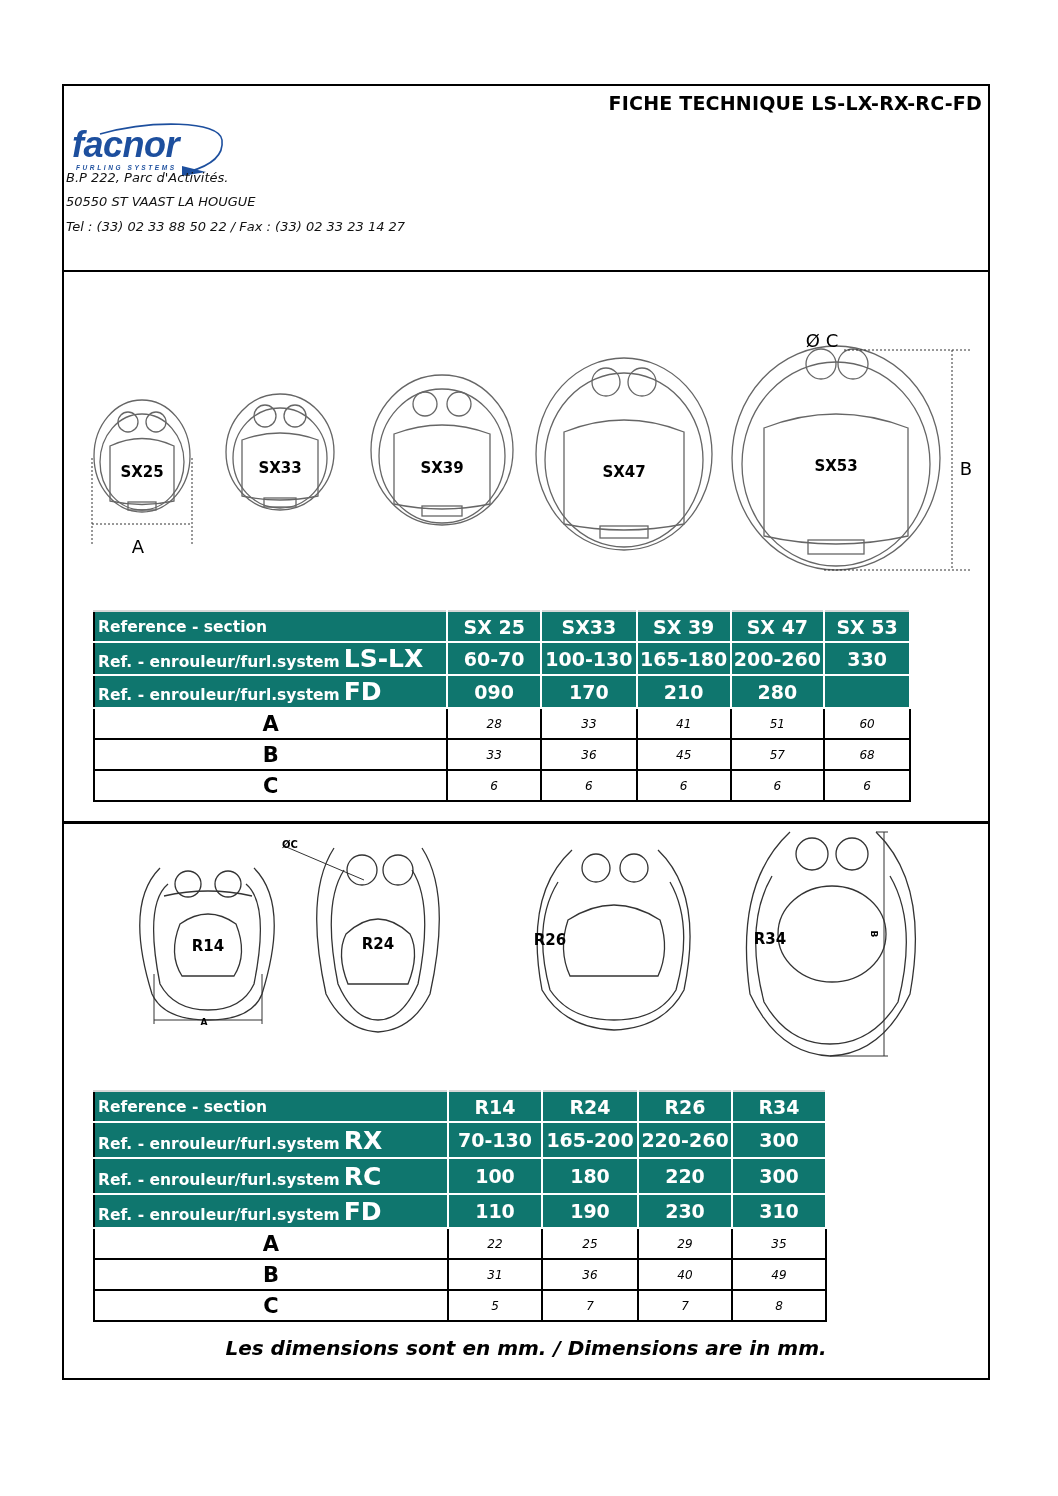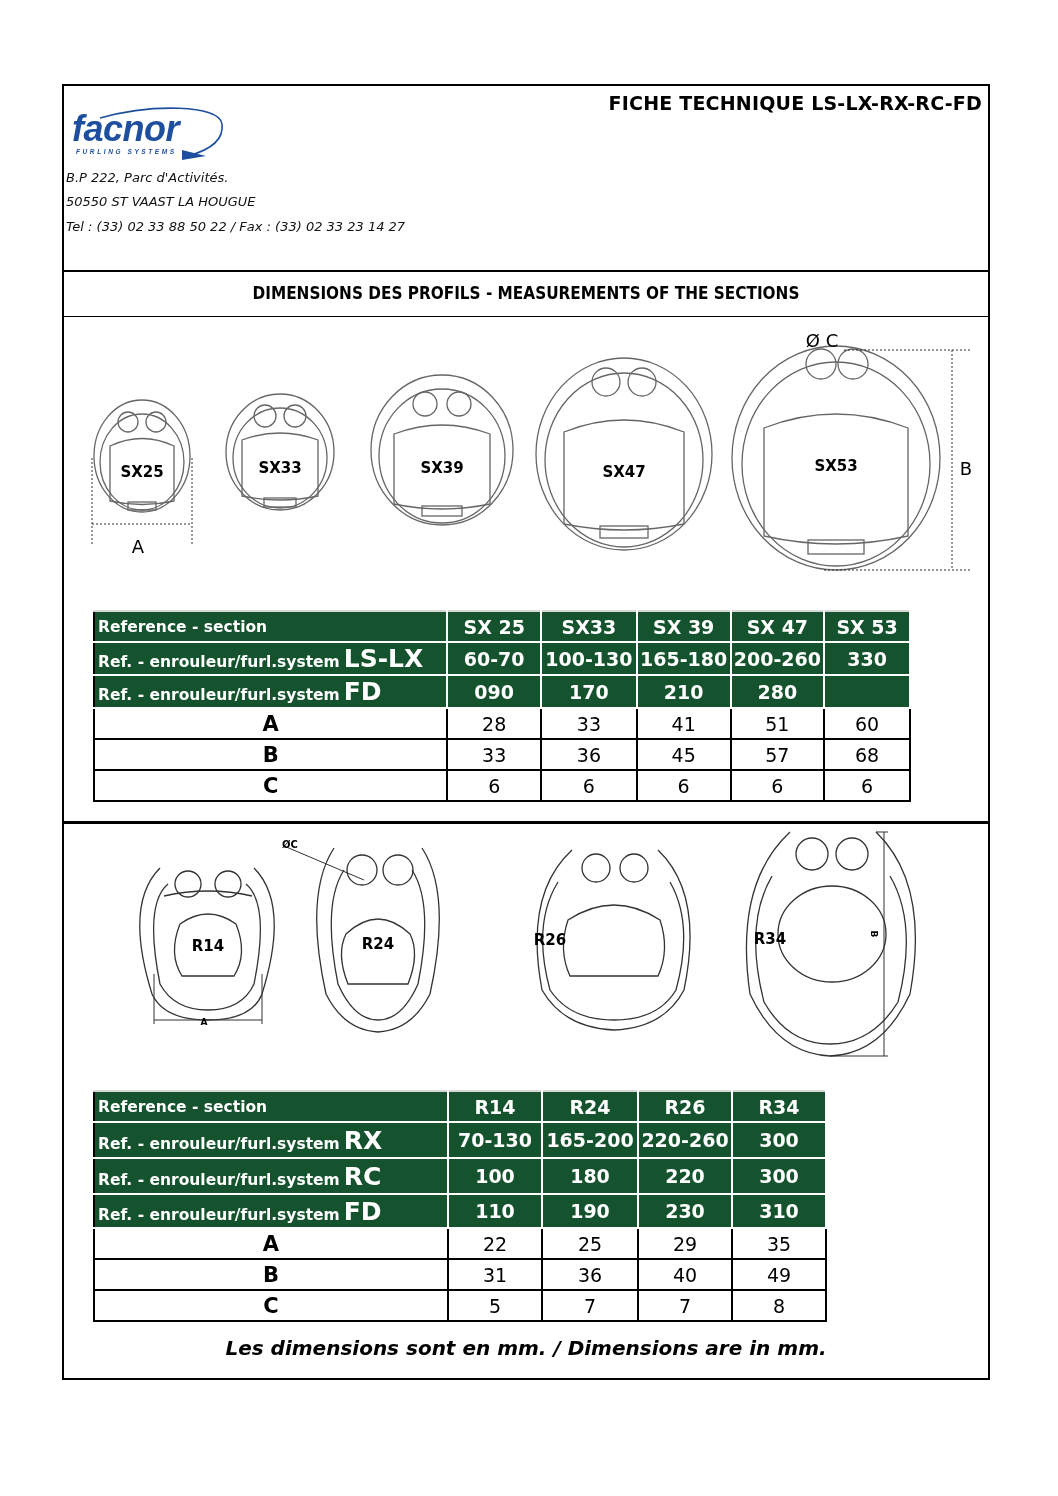--- a/index.html
+++ b/index.html
@@ -1,35 +1,35 @@
 <!DOCTYPE html>
 <html><head>
 <meta charset="utf-8">
 <style>
   html, body { margin: 0; padding: 0; background: #ffffff; }
   body { width: 1058px; height: 1496px; position: relative; font-family: "DejaVu Sans", sans-serif; color: #000; }
   .page-frame { position: absolute; left: 62px; top: 84px; width: 928px; height: 1296px; border: 2px solid #000; box-sizing: border-box; }
   .header { position: absolute; left: 0; top: 0; width: 100%; height: 184px; border-bottom: 2px solid #000; }
   .doc-title { position: absolute; right: 6px; top: 6px; font-weight: bold; font-size: 19px; letter-spacing: 0.2px; font-family: "DejaVu Sans", sans-serif; }
-  .logo { position: absolute; left: 6px; top: 20px; width: 160px; height: 56px; }
+  .logo { position: absolute; left: 6px; top: 36px; width: 160px; height: 56px; }
   .logo-word { position: absolute; left: 2px; top: 2px; font-family: "Liberation Sans", sans-serif; font-style: italic; font-weight: bold; font-size: 36px; color: #1d4f9e; letter-spacing: -0.5px; }
   .logo-sub { position: absolute; left: 6px; top: 42px; font-family: "Liberation Sans", sans-serif; font-style: italic; font-weight: bold; font-size: 6.5px; color: #1d4f9e; letter-spacing: 2.6px; }
   .logo svg { position: absolute; left: 0; top: 0; }
   .address { position: absolute; left: 2px; top: 80px; font-family: "DejaVu Sans", sans-serif; font-style: italic; font-size: 13px; line-height: 24.3px; color: #111; }
   .section-title-bar { position: absolute; left: 0; top: 184px; width: 100%; height: 46px; border-bottom: 1px solid #000; display: flex; align-items: center; justify-content: center; font-weight: bold; font-size: 17px; font-family: "DejaVu Sans Condensed", "DejaVu Sans", sans-serif; }
   .section1 { position: absolute; left: 0; top: 230px; width: 100%; height: 505px; border-bottom: 3px solid #000; }
   .section2 { position: absolute; left: 0; top: 738px; width: 100%; height: 556px; }
   .profile-label { position: absolute; font-weight: bold; font-size: 15px; transform: translate(-50%, -50%); white-space: nowrap; }
   .dim-label { position: absolute; font-size: 18px; transform: translate(-50%, -50%); }
   table.spec { position: absolute; border-collapse: collapse; }
   table.spec td { height: 29px; padding: 0; text-align: center; font-size: 19px; border: 2px solid #000; }
-  table.spec tr.dark td { background: #14532d; color: #fff; font-weight: bold; border-color: #fff; border-top: 2px solid #d8d8d8; border-left: 2px solid #d8d8d8; }
+  table.spec tr.dark td { background: #0f766e; color: #fff; font-weight: bold; border-color: #fff; border-top: 2px solid #d8d8d8; border-left: 2px solid #d8d8d8; }
   table.spec tr.dark td.lbl { text-align: left; font-size: 15.5px; padding-left: 3px; border-left: 2px solid #000; }
   table.spec tr.dark td.lbl .big { font-size: 25px; font-weight: bold; margin-left: 4px; }
-  table.spec tr.light td { background: #fff; color: #000; font-size: 19px; border-color: #000; }
+  table.spec tr.light td { background: #fff; color: #000; font-style: italic; font-size: 12px; border-color: #000; }
   table.spec tr.light td.lbl { font-style: normal; font-weight: bold; font-size: 21px; }
   .footer-note { position: absolute; left: 0; width: 100%; top: 512px; text-align: center; font-weight: bold; font-style: italic; font-size: 20px; }
 </style>
 </head>
 <body>
 
 <div class="page-frame">
 
   <div class="header">
     <div class="doc-title">FICHE TECHNIQUE LS-LX-RX-RC-FD</div>
@@ -41,21 +41,20 @@
       <span class="logo-word">facnor</span>
       <span class="logo-sub">FURLING SYSTEMS</span>
     </div>
     <div class="address">
       <div>B.P 222, Parc d'Activités.</div>
       <div>50550 ST VAAST LA HOUGUE</div>
       <div>Tel : (33) 02 33 88 50 22 / Fax : (33) 02 33 23 14 27</div>
     </div>
   </div>
 
-  <div class="section-title-bar">DIMENSIONS DES PROFILS - MEASUREMENTS OF THE SECTIONS</div>
 
   <div class="section1">
     <svg width="926" height="270" style="position:absolute;left:0;top:0">
       <g fill="none" stroke="#666" stroke-width="1.3">
 
         <g>
           <ellipse cx="78" cy="140" rx="48" ry="56"></ellipse>
           <ellipse cx="78" cy="146" rx="42" ry="48"></ellipse>
           <path d="M46 130 Q78 115 110 130 L110 185 Q78 192 46 185 Z"></path>
           <circle cx="64" cy="106" r="10"></circle>

